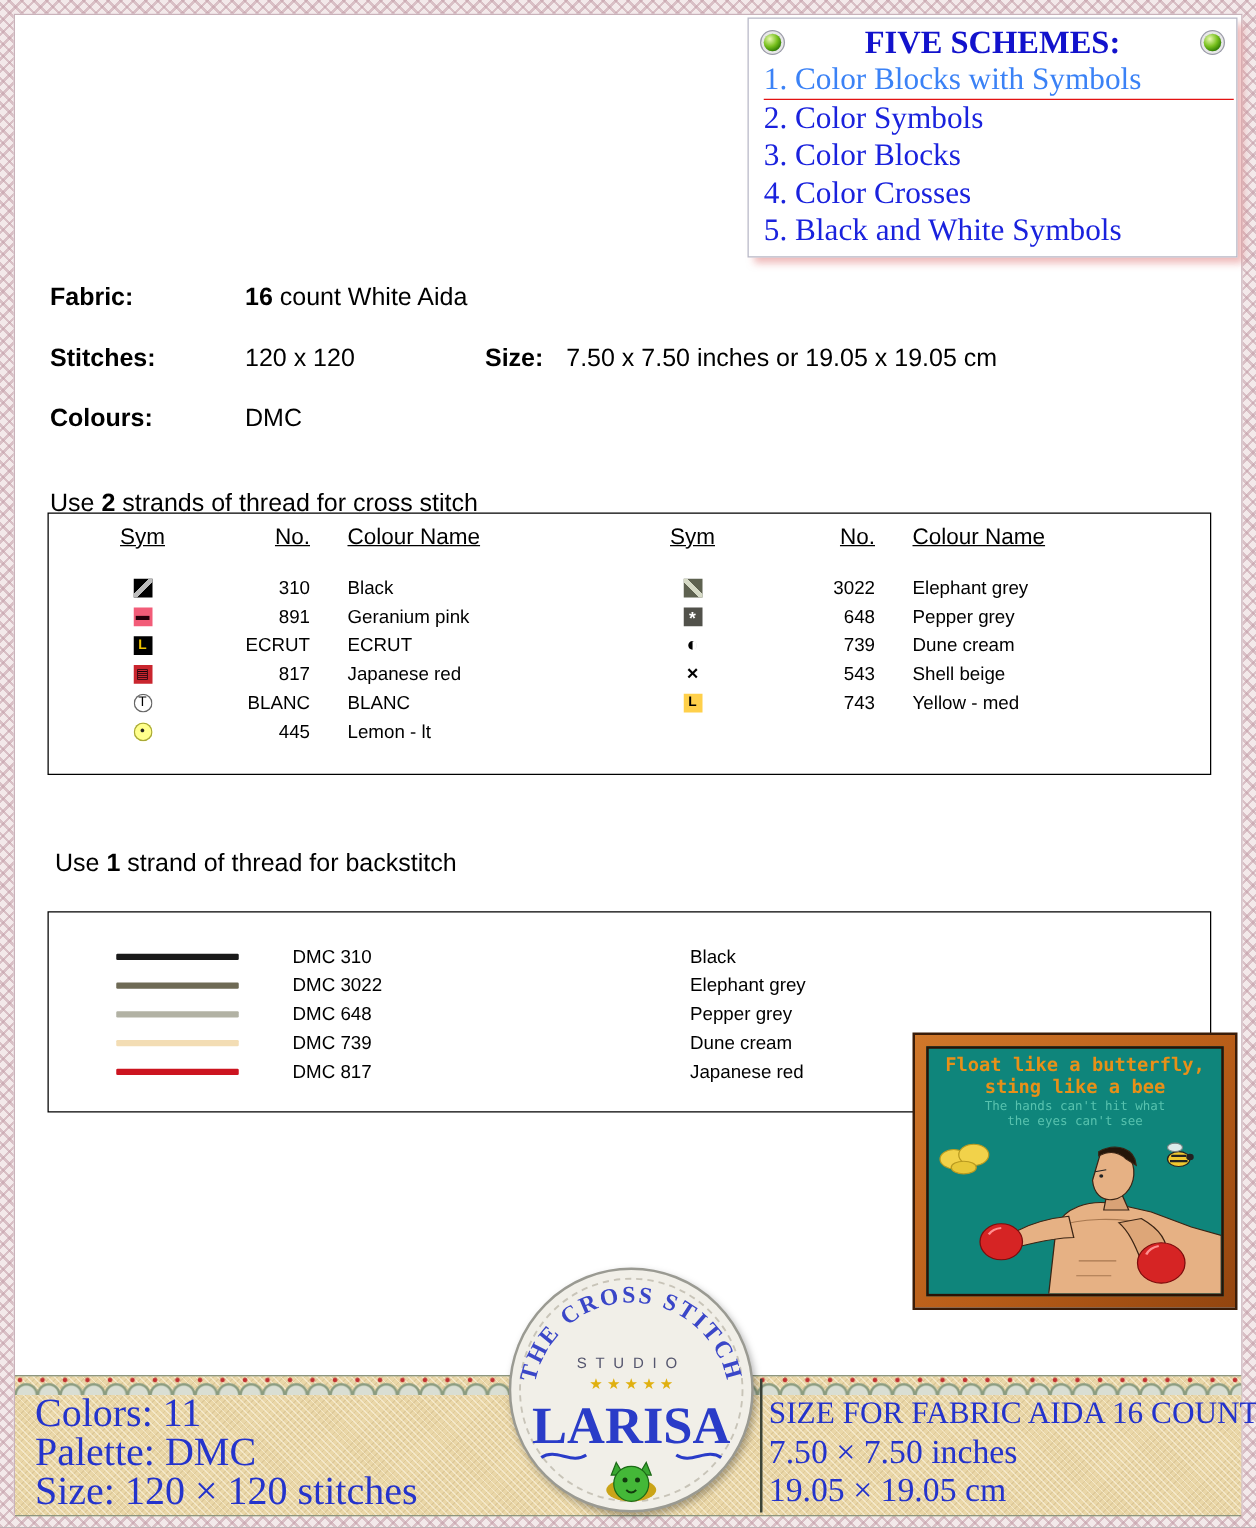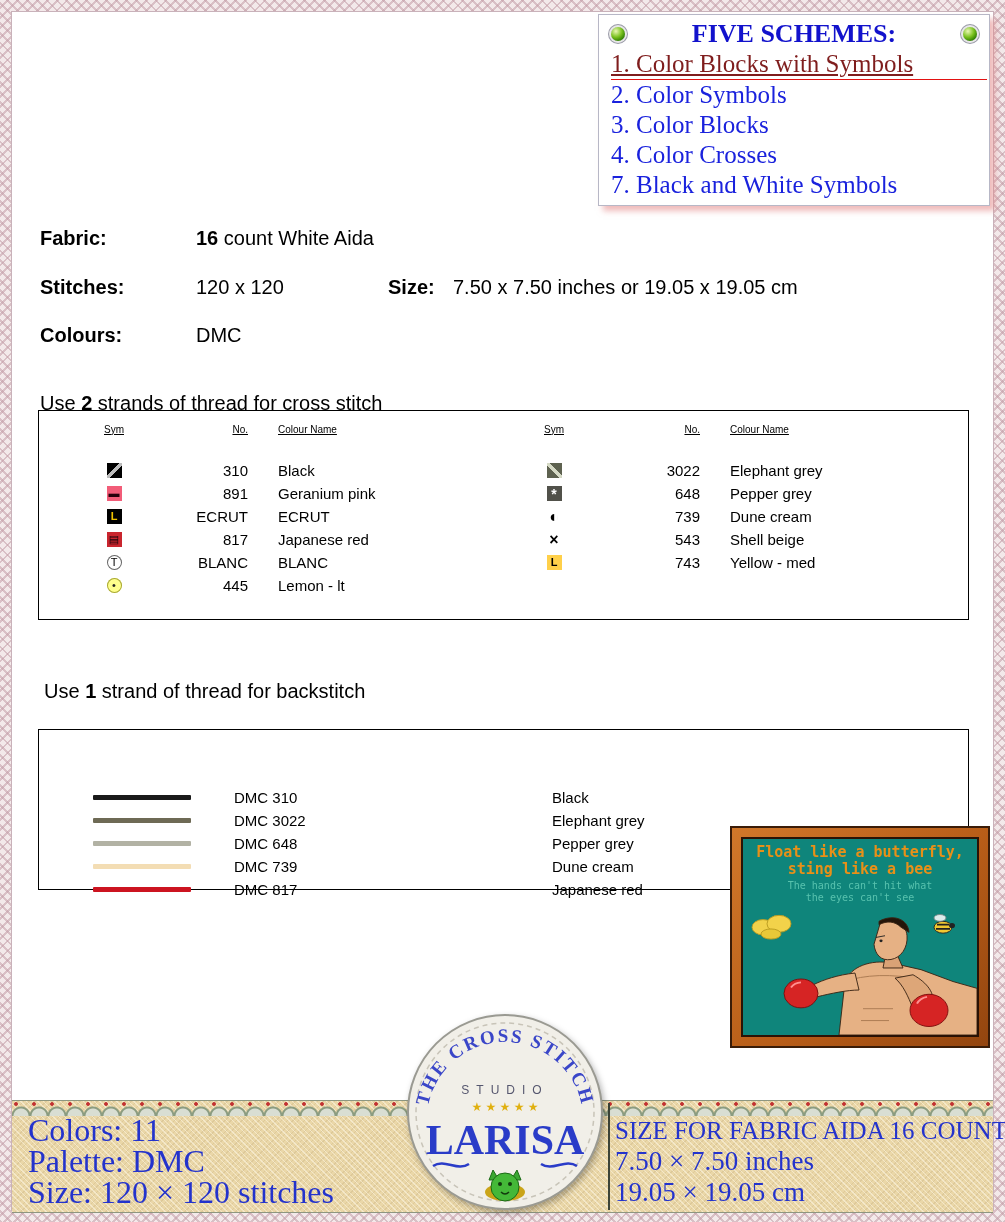--- a/index.html
+++ b/index.html
@@ -15,47 +15,47 @@
 
   
   .schemes{position:absolute;left:598px;top:14px;width:390px;height:190px;background:#fff;
     border:1px solid #b7b7c6;box-shadow:5px 5px 6px rgba(225,130,130,.55);}
   .schemes-title-row{display:flex;align-items:center;justify-content:space-between;padding:4px 12px 0 12px;height:30px;}
   .schemes-title{font-family:"Liberation Serif",serif;font-weight:bold;font-size:26px;color:#1212cc;}
   .orb{width:14px;height:14px;border-radius:50%;
     background:radial-gradient(circle at 35% 30%, #eaf8b4, #79c11e 45%, #2c7a02 78%, #17400a);
     box-shadow:0 0 0 2px #e8e8e8, 0 0 0 3px #9a9aa8;}
   .scheme-item{margin:0 2px 0 12px;height:30px;line-height:30px;font-family:"Liberation Serif",serif;font-size:25px;color:#1a22dd;cursor:pointer;}
-  .scheme-item.active{color:#7f1d1d;border-bottom:1px solid #e31212;text-decoration:underline;}
+  .scheme-item.active{color:#3b82f6;border-bottom:1px solid #e31212;}
 
   
   .inf{position:absolute;font-size:20px;white-space:nowrap;}
   .b{font-weight:bold;}
 
   
   .tbox{position:absolute;left:38px;top:410px;width:929px;height:208px;border:1px solid #000;background:#fff;}
   .tgrid{position:absolute;display:grid;align-items:center;}
   .tg-left{left:40px;grid-template-columns:70px 99px 230px;}
   .tg-right{left:480px;grid-template-columns:70px 111px 240px;}
   .thead{top:8px;grid-auto-rows:20px;}
   .trows{top:48px;grid-auto-rows:23px;}
-  .h-cell{font-size:10px;text-decoration:underline;}
+  .h-cell{font-size:18px;text-decoration:underline;}
   .h-sym{justify-self:center;}
   .h-no{justify-self:end;}
   .h-name{padding-left:30px;justify-self:start;}
   .c-symwrap{justify-self:center;display:flex;align-items:center;justify-content:center;}
   .c-no{justify-self:end;font-size:15px;}
   .c-name{padding-left:30px;font-size:15px;}
   .sym{display:inline-flex;align-items:center;justify-content:center;width:15px;height:15px;font-size:11px;line-height:1;}
   .sym-circle{border-radius:50%;}
   .sym-plain{width:17px;height:17px;font-size:16px;}
 
   
   .bbox{position:absolute;left:38px;top:729px;width:929px;height:159px;border:1px solid #000;background:#fff;}
-  .brows{position:absolute;left:0;right:0;top:24px;margin-top:32px;}
+  .brows{position:absolute;left:0;right:0;top:24px;}
   .brow{display:grid;grid-template-columns:54px 98px 43px 318px auto;height:23px;align-items:center;}
   .bline{height:5px;width:98px;border-radius:1px;}
   .bcode,.bname{font-size:15px;}
 
   
   .frame{position:absolute;left:730px;top:826px;width:260px;height:222px;box-sizing:border-box;
     border:2px solid #3a1c08;background:linear-gradient(135deg,#d0772a 0%,#b85d18 55%,#93450f 100%);
     padding:9px;}
   .frame-inner{position:relative;width:100%;height:100%;box-sizing:border-box;border:2px solid #2a1205;background:#0f857b;overflow:hidden;}
   .frame-svg{position:absolute;left:0;top:0;width:100%;height:100%;}
@@ -92,21 +92,21 @@
   <div class="schemes">
     <div class="schemes-title-row">
       <span class="orb"></span>
       <span class="schemes-title">FIVE SCHEMES:</span>
       <span class="orb"></span>
     </div>
     <div class="scheme-item active">1. Color Blocks with Symbols</div>
     <div class="scheme-item">2. Color Symbols</div>
     <div class="scheme-item">3. Color Blocks</div>
     <div class="scheme-item">4. Color Crosses</div>
-    <div class="scheme-item">7. Black and White Symbols</div>
+    <div class="scheme-item">5. Black and White Symbols</div>
   </div>
 
   <div class="inf b" style="left:40px;top:227px;">Fabric:</div>
   <div class="inf" style="left:196px;top:227px;"><span class="b">16</span><span> count White Aida</span></div>
 
   <div class="inf b" style="left:40px;top:276px;">Stitches:</div>
   <div class="inf" style="left:196px;top:276px;text-align:center;">120 x 120</div>
   <div class="inf b" style="left:388px;top:276px;">Size:</div>
   <div class="inf" style="left:453px;top:276px;">7.50 x 7.50 inches or 19.05 x 19.05 cm</div>
 

